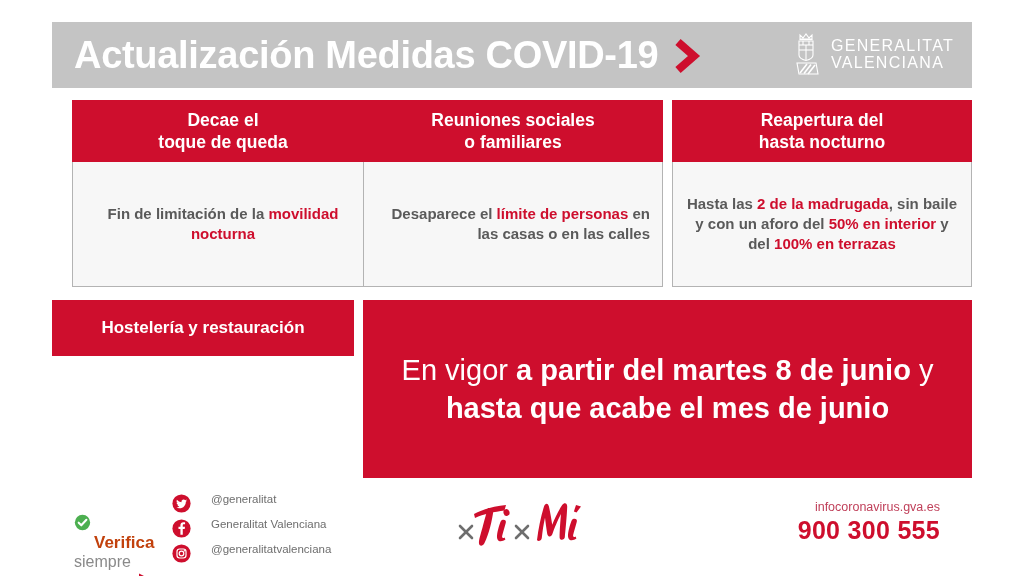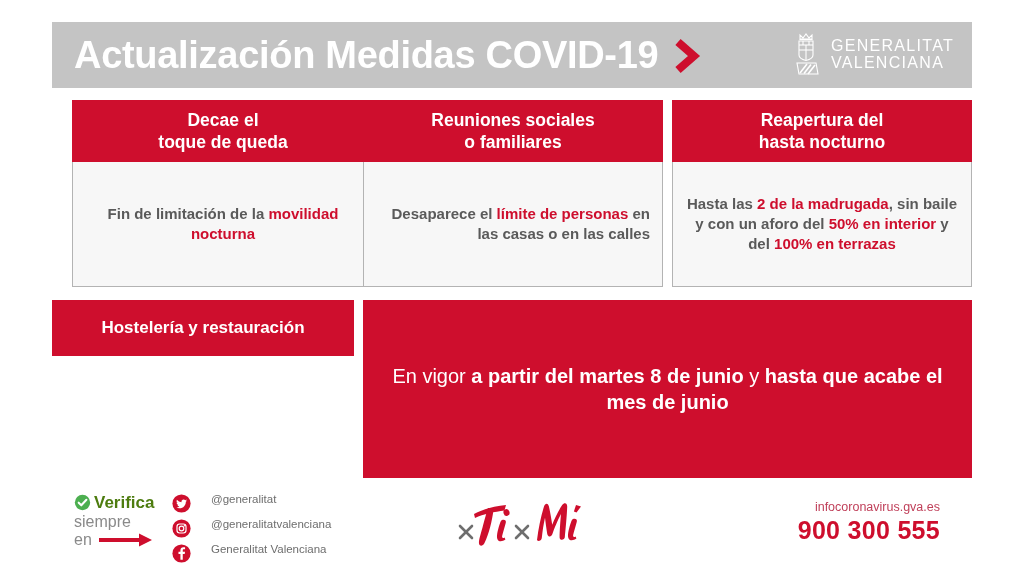--- a/index.html
+++ b/index.html
@@ -142,21 +142,21 @@
     display: flex;
     align-items: center;
     justify-content: center;
     text-align: center;
     box-sizing: border-box;
     padding: 0 28px;
   }
   #panel-effect p {
     margin: 0;
     color: #ffffff;
-    font-size: 20px;
+    font-size: 29px;
     line-height: 1.32;
     font-weight: normal;
   }
   #panel-effect b { font-weight: bold; }
 
   
   .footer { position: absolute; left: 0; top: 488px; width: 1024px; height: 88px; }
 
   .verify-block {
     position: absolute;
@@ -166,22 +166,23 @@
   }
   .verify-row1 {
     display: flex;
     align-items: center;
     gap: 3px;
   }
   .check-icon { width: 17px; height: 17px; display: block; }
   .verify-word {
     font-size: 17px;
     font-weight: bold;
-    color: #4d7c0f;
+    color: #c2410c;
     line-height: 1;
+    margin-top: 40px;
   }
   .verify-row2 {
     font-size: 16px;
     color: #8a8a8a;
     line-height: 1.12;
     margin-top: 2px;
   }
   .verify-row3 {
     display: flex;
     align-items: center;
@@ -359,32 +360,32 @@
       <div class="social-row">
         <svg class="social-icon" viewBox="0 0 24 24" aria-hidden="true">
           <circle cx="12" cy="12" r="11.5" fill="#ce0e2d"></circle>
           <path fill="#ffffff" d="M19 8.2c-.5.22-1.05.37-1.62.44.58-.35 1.03-.9 1.24-1.56-.55.32-1.15.56-1.8.69a2.84 2.84 0 0 0-4.83 2.59A8.06 8.06 0 0 1 6.14 7.4a2.84 2.84 0 0 0 .88 3.79c-.46-.02-.9-.14-1.28-.35v.03c0 1.37.98 2.52 2.27 2.78-.41.11-.84.13-1.27.05a2.85 2.85 0 0 0 2.65 1.97A5.7 5.7 0 0 1 5 16.85a8.03 8.03 0 0 0 4.36 1.28c5.23 0 8.1-4.34 8.1-8.1v-.37c.56-.4 1.04-.9 1.42-1.46z"></path>
         </svg>
         <span class="social-handle">@generalitat</span>
       </div>
       <div class="social-row">
         <svg class="social-icon" viewBox="0 0 24 24" aria-hidden="true">
           <circle cx="12" cy="12" r="11.5" fill="#ce0e2d"></circle>
+          <path fill="#ffffff" d="M13.6 20v-7.3h2.45l.37-2.85H13.6V8.03c0-.82.23-1.38 1.41-1.38h1.5V4.1c-.26-.03-1.16-.11-2.2-.11-2.18 0-3.67 1.33-3.67 3.77v2.1H8.18v2.84h2.46V20z"></path>
+        </svg>
+        <span class="social-handle">Generalitat Valenciana</span>
+      </div>
+      <div class="social-row">
+        <svg class="social-icon" viewBox="0 0 24 24" aria-hidden="true">
+          <circle cx="12" cy="12" r="11.5" fill="#ce0e2d"></circle>
           <rect x="6.3" y="6.3" width="11.4" height="11.4" rx="3.4" ry="3.4" fill="none" stroke="#ffffff" stroke-width="1.5"></rect>
           <circle cx="12" cy="12" r="2.9" fill="none" stroke="#ffffff" stroke-width="1.5"></circle>
           <circle cx="15.6" cy="8.5" r="0.95" fill="#ffffff"></circle>
         </svg>
         <span class="social-handle">@generalitatvalenciana</span>
-      </div>
-      <div class="social-row">
-        <svg class="social-icon" viewBox="0 0 24 24" aria-hidden="true">
-          <circle cx="12" cy="12" r="11.5" fill="#ce0e2d"></circle>
-          <path fill="#ffffff" d="M13.6 20v-7.3h2.45l.37-2.85H13.6V8.03c0-.82.23-1.38 1.41-1.38h1.5V4.1c-.26-.03-1.16-.11-2.2-.11-2.18 0-3.67 1.33-3.67 3.77v2.1H8.18v2.84h2.46V20z"></path>
-        </svg>
-        <span class="social-handle">Generalitat Valenciana</span>
       </div>
     </div>
 
     <svg class="campaign-logo" viewBox="0 0 150 62" aria-hidden="true">
 
       <g stroke="#6e6e6e" stroke-width="2.6" stroke-linecap="round">
         <line x1="5" y1="34" x2="17" y2="46"></line>
         <line x1="17" y1="34" x2="5" y2="46"></line>
       </g>
 

